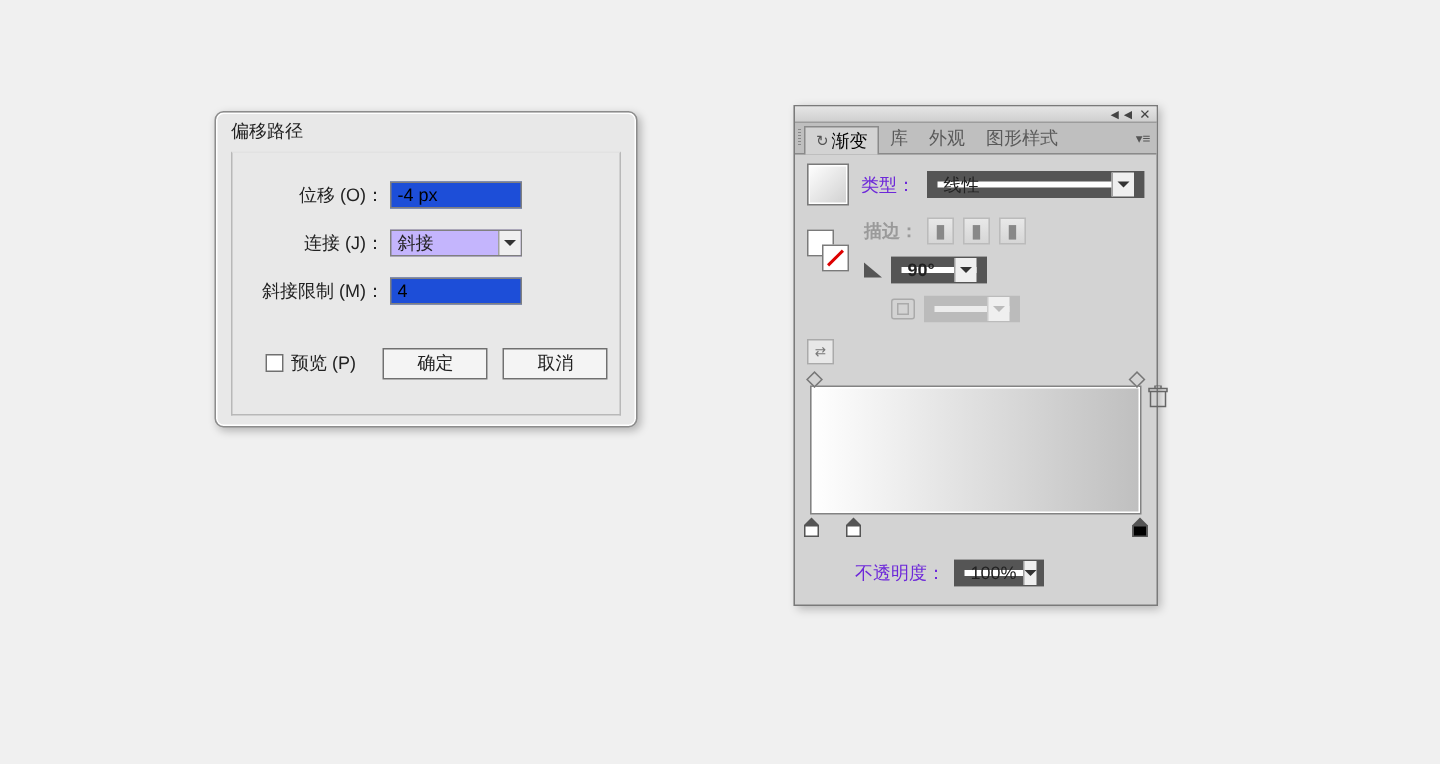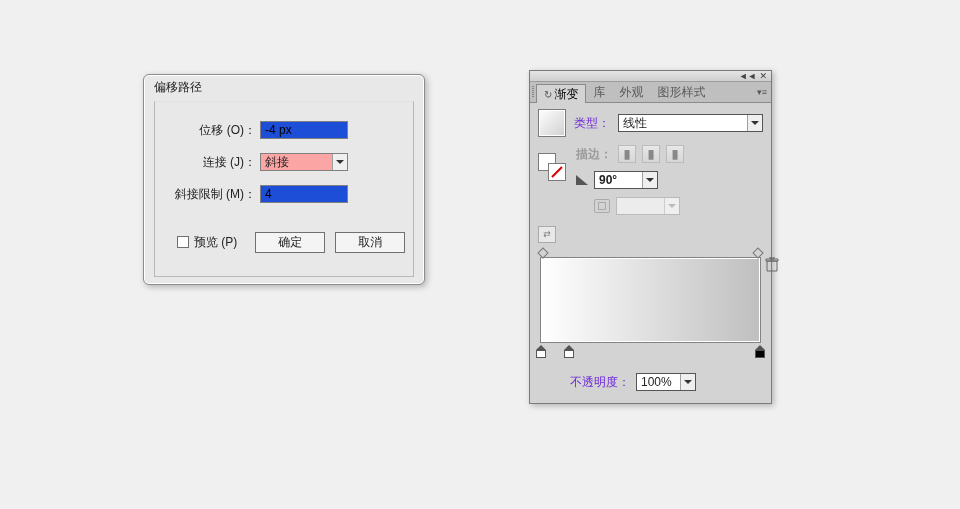--- a/index.html
+++ b/index.html
@@ -59,21 +59,21 @@
     border: 1px solid #808080;
     background: #1d4ed8;
     font: inherit;
     padding: 0 4px;
     box-sizing: border-box;
   }
   .combo {
     position: relative;
     width: 88px;
     height: 18px;
-    background: #fca5a5;
+    background: #c4b5fd;
     border: 1px solid #808080;
     box-sizing: border-box;
     display: flex;
     align-items: center;
   }
   .combo-txt { flex: 1; padding: 0 4px; }
   .combo-btn {
     width: 14px;
     height: 16px;
     background: #efefef;
@@ -180,21 +180,21 @@
     background: linear-gradient(135deg,#fff,#d0d0d0);
     border: 1px solid #7a7a7a;
     box-shadow: 0 0 0 1px #fff inset;
     box-sizing: border-box;
   }
   .lbl { color:#6d28d9; }
   .lbl.dim { color:#9a9a9a; }
 
   .psel {
     height: 18px;
-    border: 1px solid #a21caf;
+    border: 7px solid #a21caf;
     background: #fff;
     box-sizing: border-box;
     display: flex;
     align-items: center;
     position: relative;
   }
   .psel .txt { flex:1; padding: 0 4px; }
   .psel .drop {
     width: 14px; height:16px;
     border-left:1px solid #a0a0a0;

